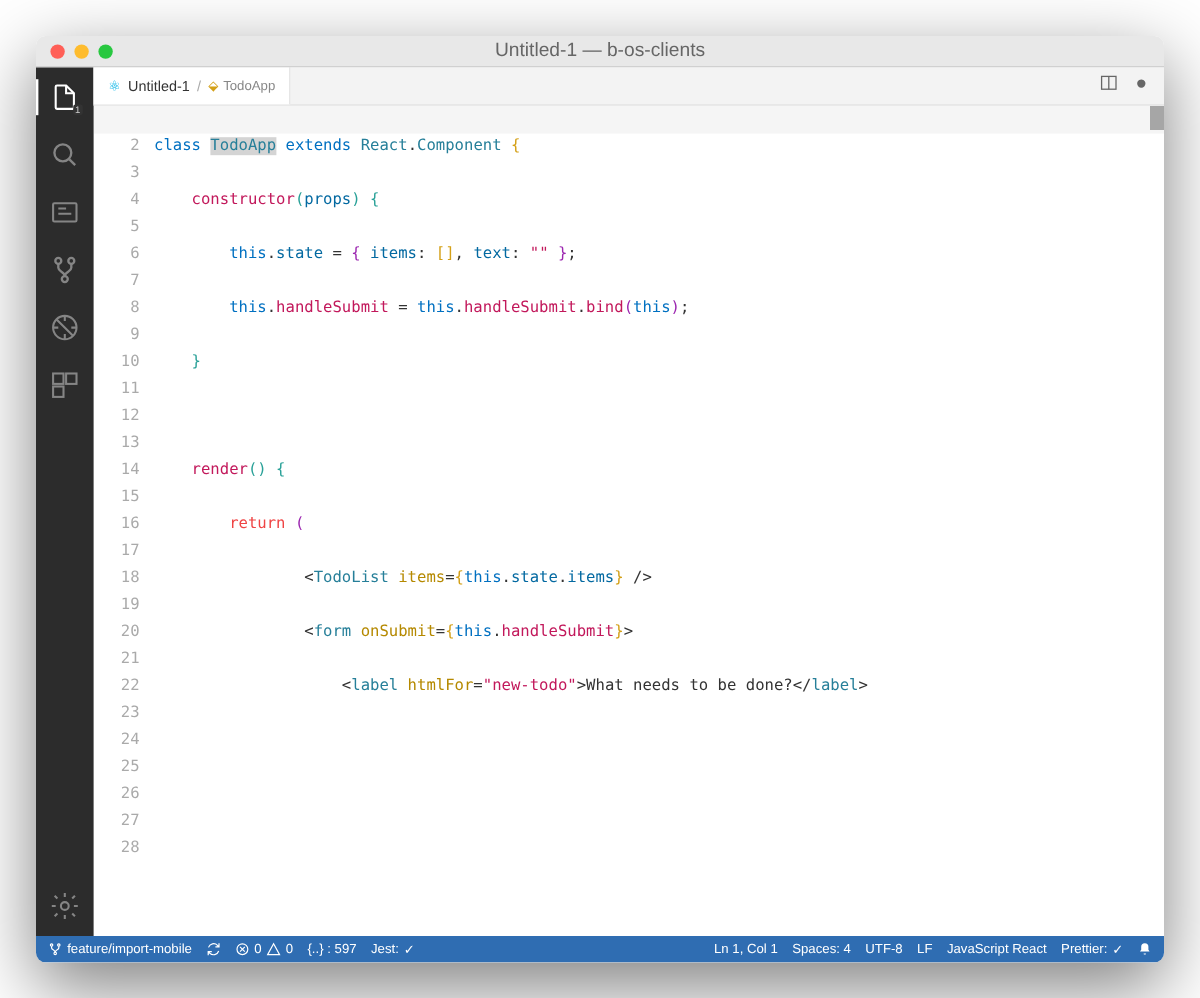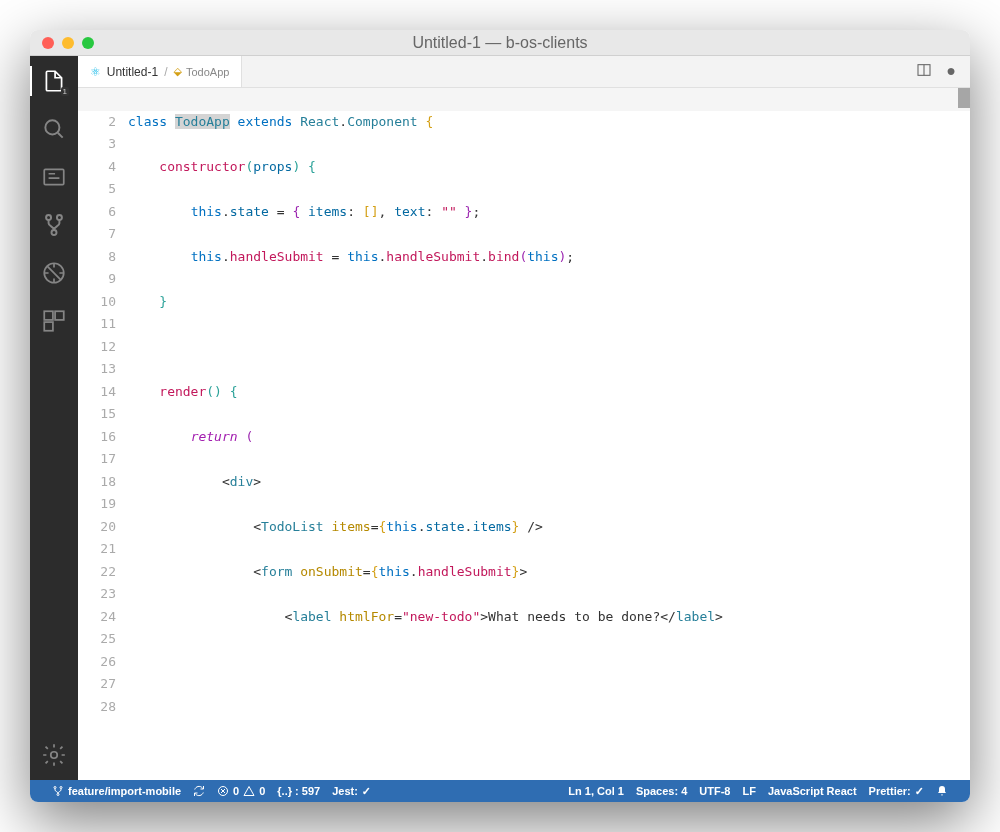--- a/index.html
+++ b/index.html
@@ -25,25 +25,25 @@
 .crumb-sep { color:#aaa; }
 .tabbar .right { margin-left:auto; display:flex; gap:14px; padding-right:14px; color:#666; }
 .tabbar .right svg { width:16px;height:16px; }
 .editor { flex:1; display:flex; font-family:Menlo,Monaco,Consolas,monospace; font-size:13px; line-height:22.5px; overflow:auto; background:#fff; position:relative; }
 .gutter { width:50px; text-align:right; padding-right:12px; color:#aaa; user-select:none; background:#fff; }
 .gutter .ln.cur { color:#333; font-weight:400; }
 .code { flex:1; padding-right:12px; white-space:pre; color:#333; position:relative; }
 .hl { position:absolute; top:0; left:0; right:0; height:22.5px; background:#f5f5f5; z-index:0; }
 .code > div { position:relative; z-index:1; }
 .sel { background:#d4d4d4; }
-.kw { color:#0070c1; } .kw2 { color:#a21caf;font-style:italic; } .cls { color:#267f99; } .fn { color:#c2185b; font-weight:400;}
+.kw { color:#0070c1; } .kw2 { color:#ef4444; } .cls { color:#267f99; } .fn { color:#c2185b; font-weight:400;}
 .prop { color:#0369a1; } .str { color:#c2185b; }
 .brace { color:#2aa198; } .brace2 { color:#9c27b0; } .brace3 { color:#d4a017; }
 .tag { color:#267f99; } .attr { color:#b58900; } .jsx { color:#333; }
-.statusbar { height:22px; background:#2f6db2; color:#fff; font-size:11px; display:flex; align-items:center; padding:0 22px; gap:12px;font-weight:bold; }
+.statusbar { height:22px; background:#2f6db2; color:#fff; font-size:11px; display:flex; align-items:center; padding:0 10px; gap:12px; }
 .statusbar .sp { flex:1; }
 .statusbar span { display:flex; align-items:center; gap:4px; cursor:pointer; }
 .statusbar svg { width:12px; height:12px; }
 .scrolldeco { position:absolute; right:0; top:0; width:12px; height:20px; background:#a6a6a6; }
 </style>
 </head>
 <body>
 
 <div class="window">
 
@@ -163,21 +163,20 @@
         </div>
         <div class="code">
 <div><span class="kw">class</span> <span class="sel"><span class="cls">TodoApp</span></span> <span class="kw">extends</span> <span class="cls">React</span>.<span class="cls">Component</span> <span class="brace3">{</span></div>
 <div>    <span class="fn">constructor</span><span class="brace">(</span><span class="prop">props</span><span class="brace">)</span> <span class="brace">{</span></div>
 <div>        <span class="kw">this</span>.<span class="prop">state</span> = <span class="brace2">{</span> <span class="prop">items</span>: <span class="brace3">[</span><span class="brace3">]</span>, <span class="prop">text</span>: <span class="str">""</span> <span class="brace2">}</span>;</div>
 <div>        <span class="kw">this</span>.<span class="fn">handleSubmit</span> = <span class="kw">this</span>.<span class="fn">handleSubmit</span>.<span class="fn">bind</span><span class="brace2">(</span><span class="kw">this</span><span class="brace2">)</span>;</div>
 <div>    <span class="brace">}</span></div>
 <div> </div>
 <div>    <span class="fn">render</span><span class="brace">(</span><span class="brace">)</span> <span class="brace">{</span></div>
 <div>        <span class="kw2">return</span> <span class="brace2">(</span></div>
-<div>            &lt;<span class="tag">div</span>&gt;</div>
 <div>                &lt;<span class="tag">TodoList</span> <span class="attr">items</span>=<span class="brace3">{</span><span class="kw">this</span>.<span class="prop">state</span>.<span class="prop">items</span><span class="brace3">}</span> /&gt;</div>
 <div>                &lt;<span class="tag">form</span> <span class="attr">onSubmit</span>=<span class="brace3">{</span><span class="kw">this</span>.<span class="fn">handleSubmit</span><span class="brace3">}</span>&gt;</div>
 <div>                    &lt;<span class="tag">label</span> <span class="attr">htmlFor</span>=<span class="str">"new-todo"</span>&gt;<span>What needs to be done?</span>&lt;/<span class="tag">label</span>&gt;</div>
 
 
 
 
 
 
 

